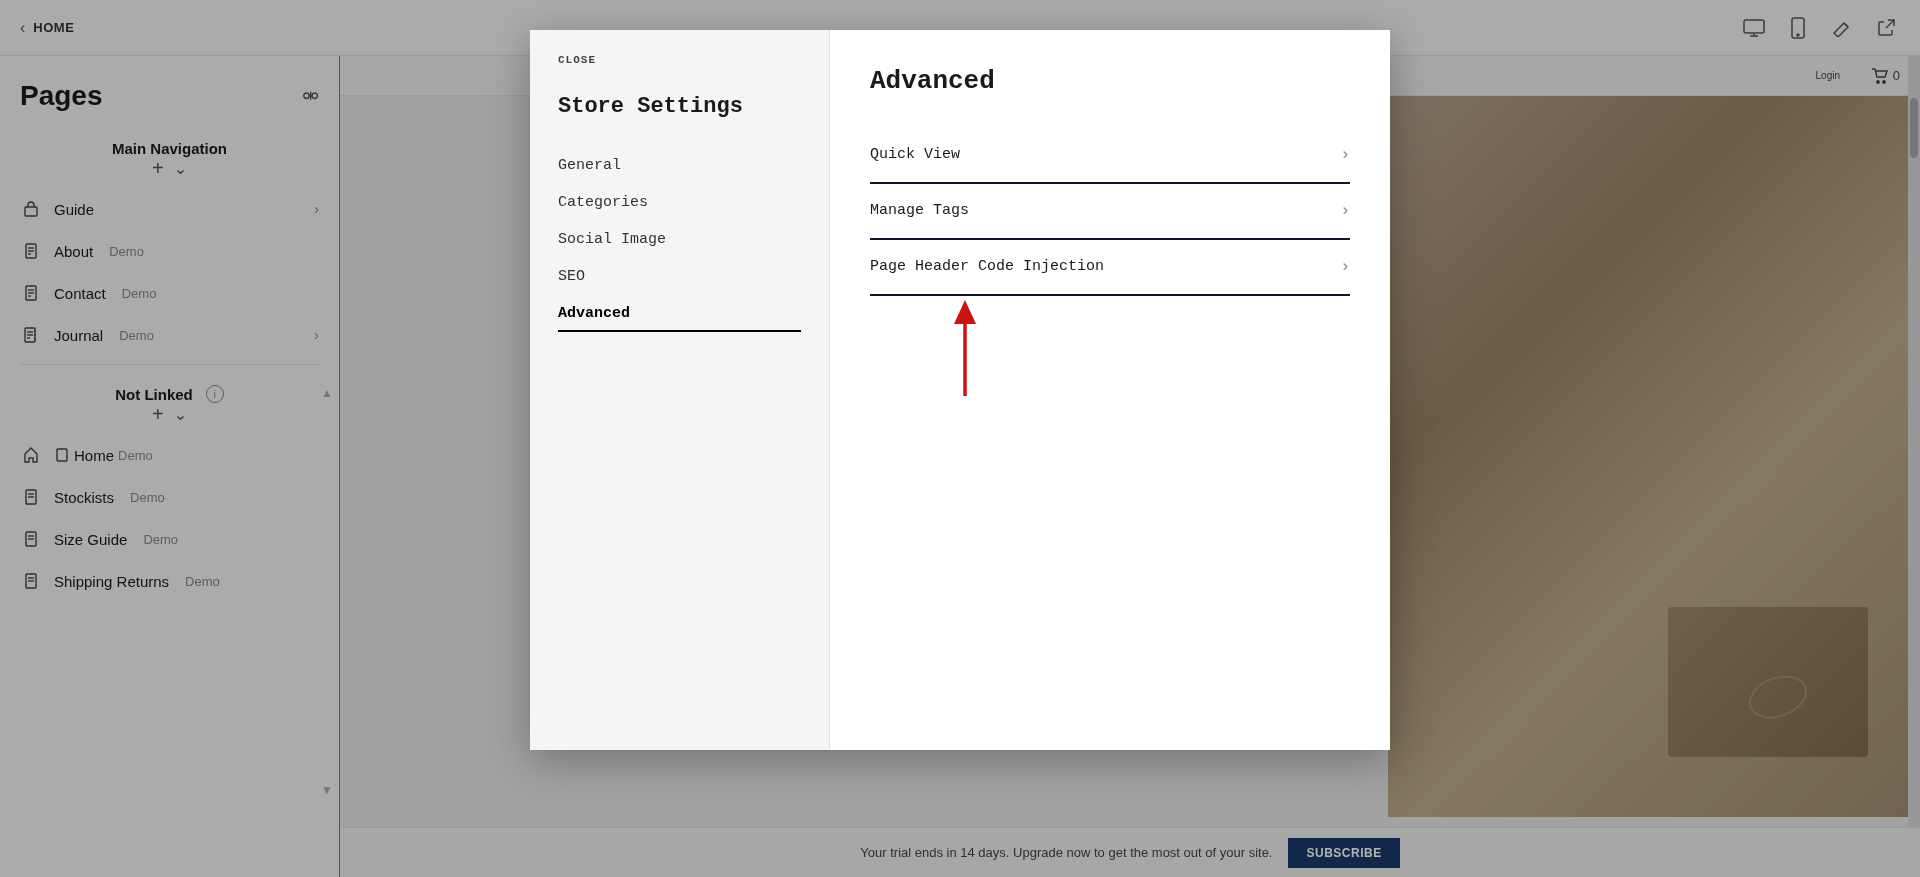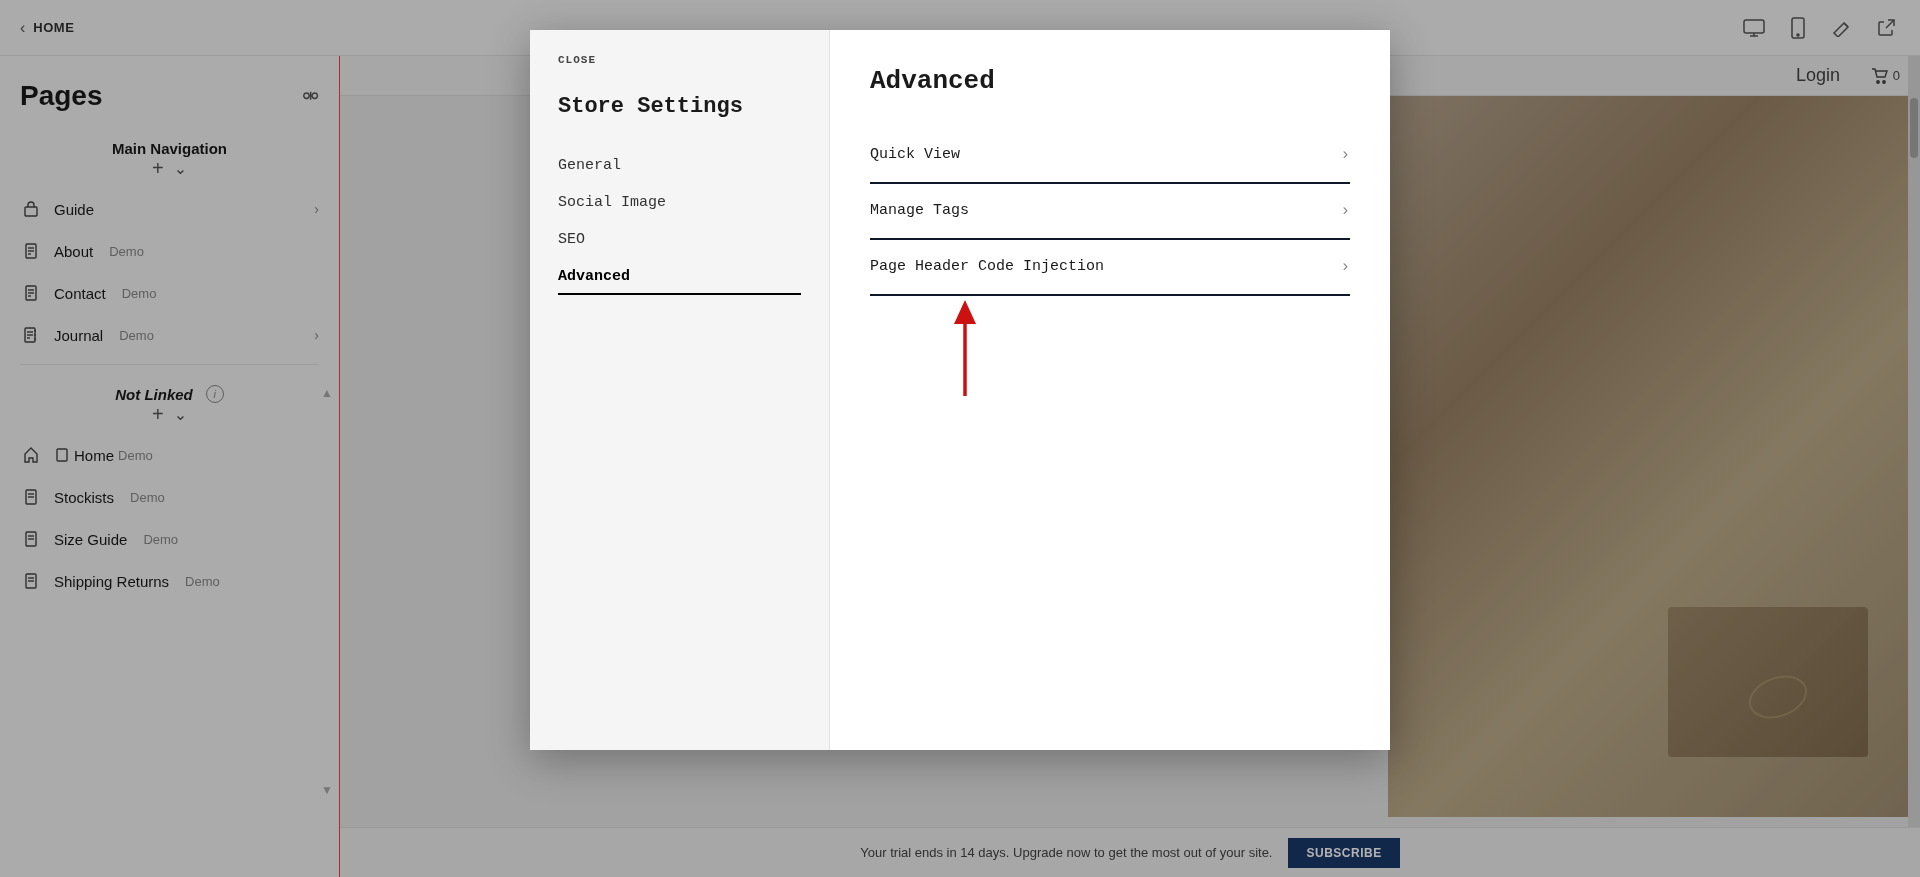--- a/index.html
+++ b/index.html
@@ -170,21 +170,21 @@
       justify-content: center;
       border-bottom: 1px solid #ddd;
     }
     .preview-url {
       font-size: 13px;
       color: #555;
     }
     .preview-login {
       position: absolute;
       right: 80px;
-      font-size: 18px;
+      font-size: 10px;
       color: #444;
     }
     .preview-cart {
       position: absolute;
       right: 20px;
       font-size: 13px;
       color: #444;
       display: flex;
       align-items: center;
       gap: 4px;
@@ -445,21 +445,21 @@
         </svg>
     </span>
     <span class="nav-label">Journal</span>
     <span class="nav-demo">Demo</span>
     <span class="nav-chevron">›</span>
   </div>
 
   <div class="sidebar-divider"></div>
 
   <div class="section-header">
-    <div style="display:flex;align-items:center;gap:13px;font-style:italic;">
+    <div style="display:flex;align-items:center;gap:13px;">
       <span class="section-title">Not Linked</span>
       <span style="width:18px;height:18px;border:1.5px solid #888;border-radius:50%;display:inline-flex;align-items:center;justify-content:center;font-size:11px;color:#888;">i</span>
     </div>
     <div class="section-actions">
       <span class="section-add">+</span>
       <span class="section-chevron">⌄</span>
     </div>
   </div>
 
   <div class="nav-item">
@@ -555,20 +555,23 @@
   <div class="modal">
 
     <div class="modal-left">
       <div class="modal-close">CLOSE</div>
       <div class="modal-store-title">Store Settings</div>
 
       <div class="modal-nav-item">
         <span>General</span>
       </div>
       <div class="modal-nav-item">
+        <span>Categories</span>
+      </div>
+      <div class="modal-nav-item">
         <span>Social Image</span>
       </div>
       <div class="modal-nav-item">
         <span>SEO</span>
       </div>
       <div class="modal-nav-item active">
         <span>Advanced</span>
       </div>
     </div>
 

